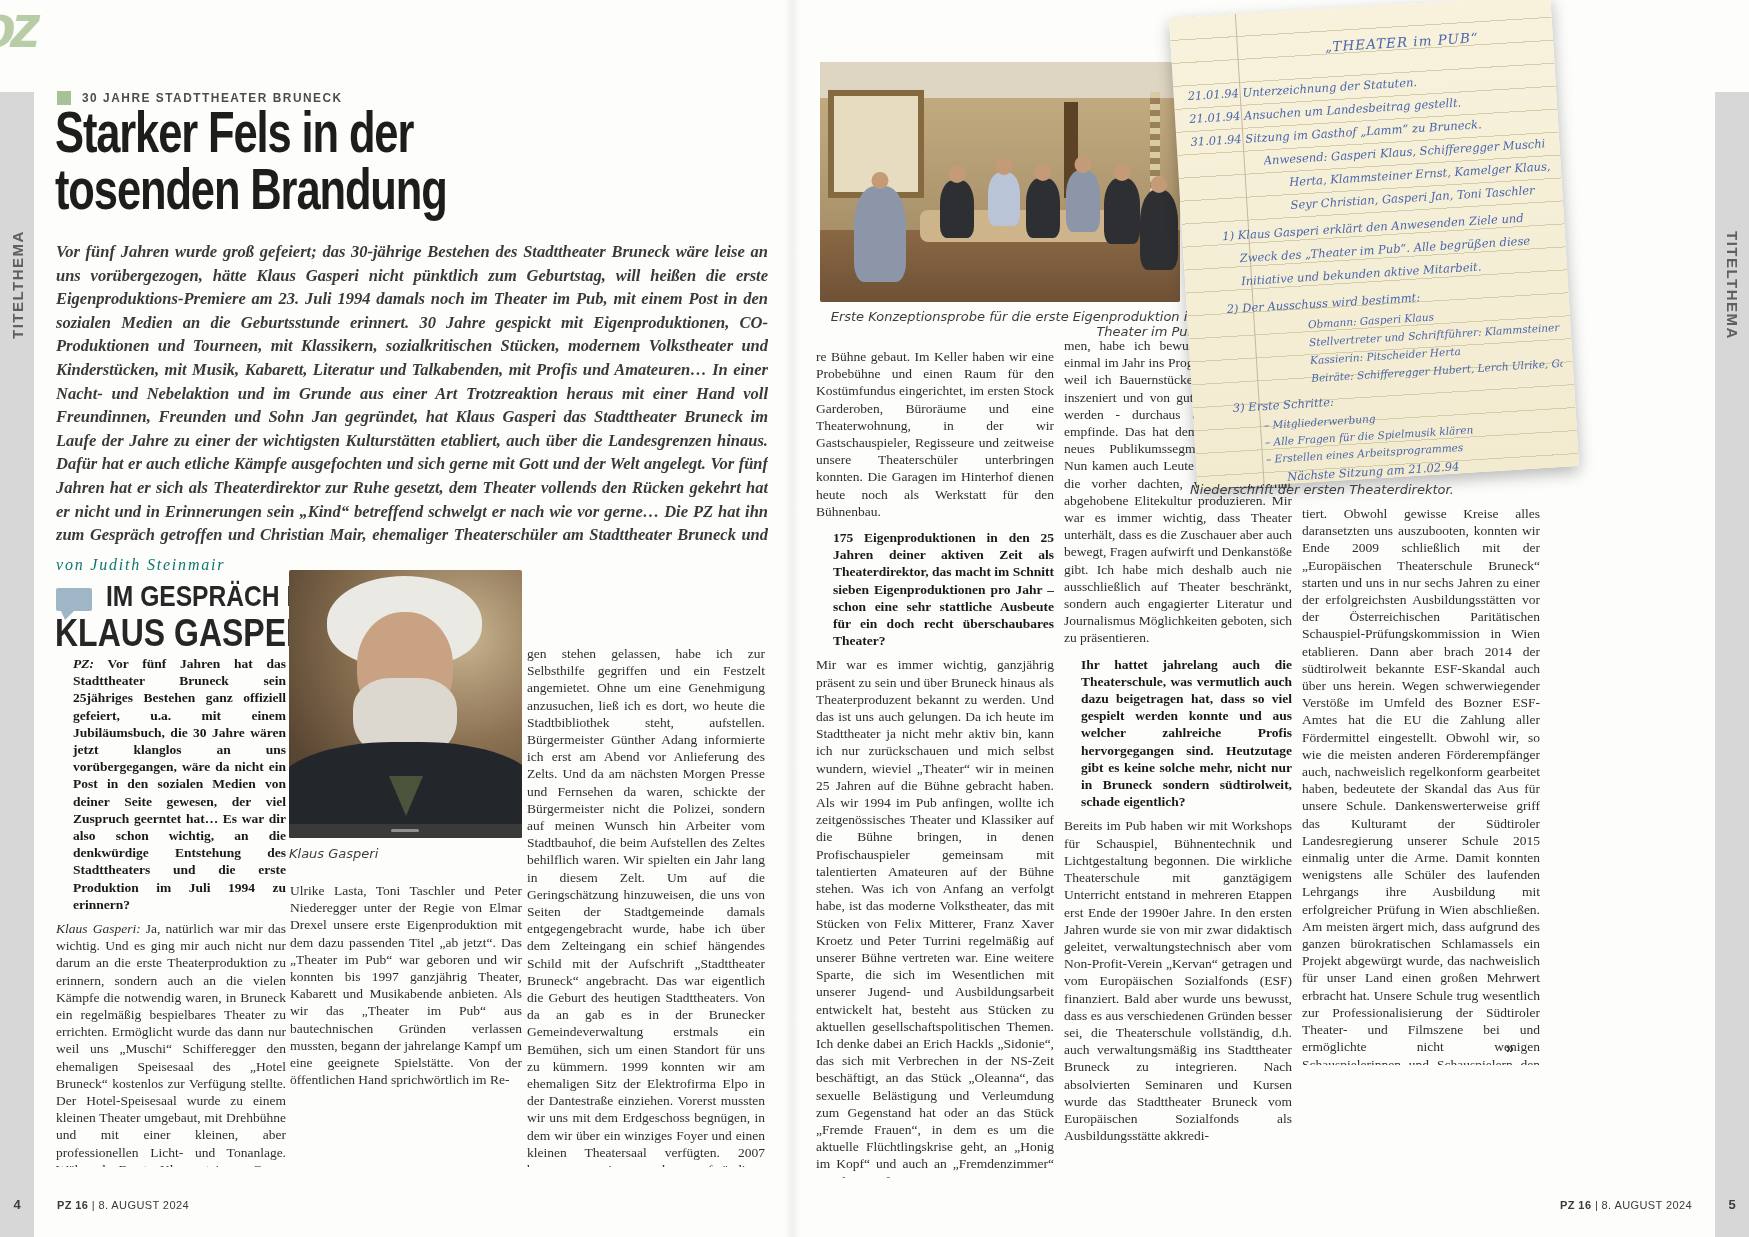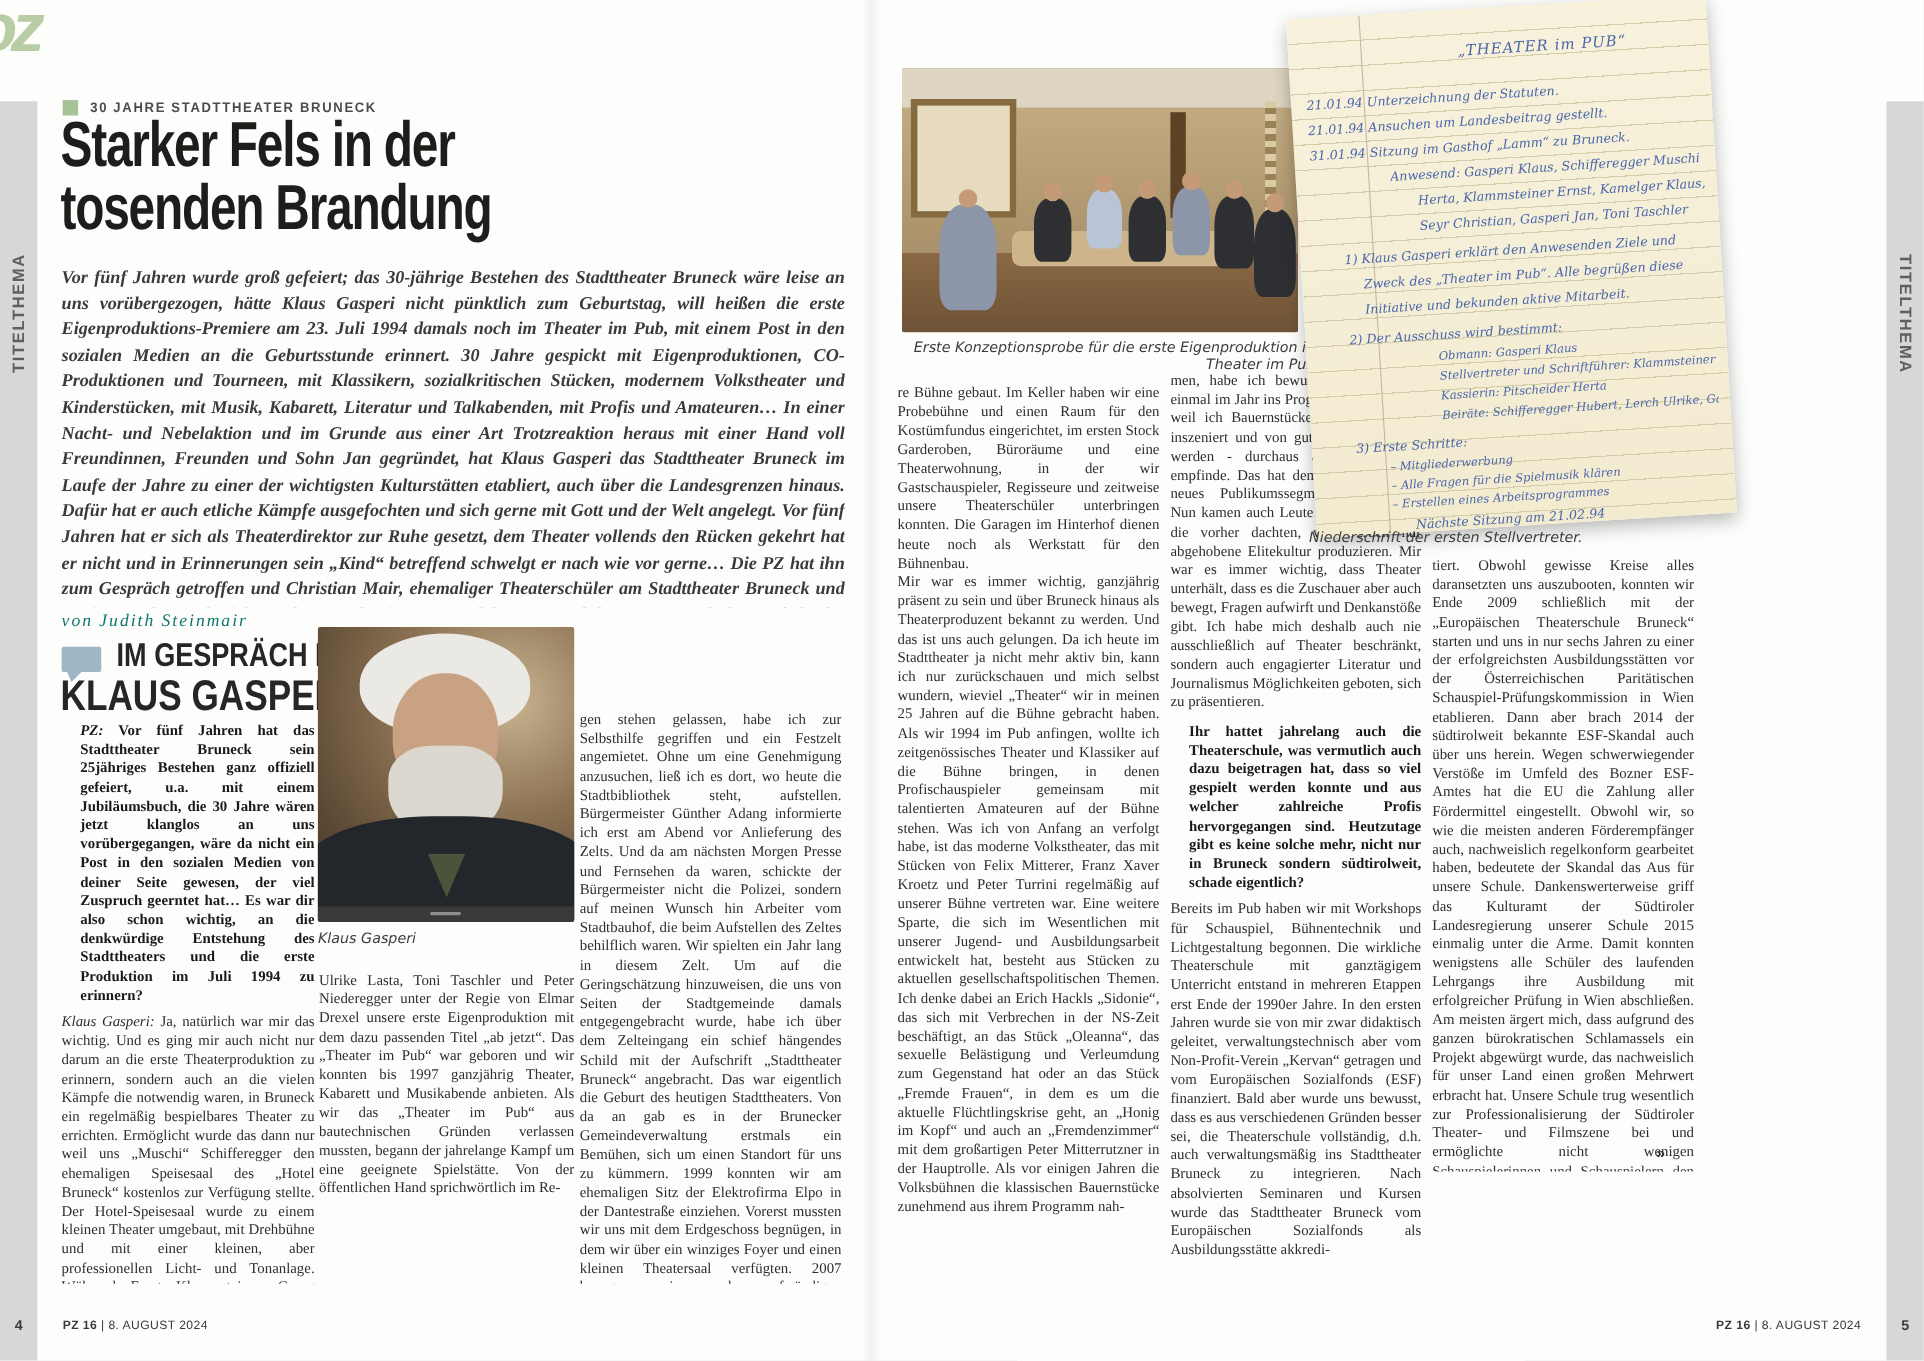--- a/index.html
+++ b/index.html
@@ -167,20 +167,21 @@
       </div>
     <div class="gp-person" style="left:320px;top:128px;width:38px;height:80px;">
         <div class="bd"></div>
         <div class="hd"></div>
       </div>
   </div>
   <div class="caption" style="left:820px;top:309px;width:380px;">Erste Konzeptionsprobe für die erste Eigenproduktion im Theater im Pub.</div>
 
   <div class="col" style="left:816px;top:337px;width:238px;height:830px;margin-top:11px;">
     <div>re Bühne gebaut. Im Keller haben wir eine Probebühne und einen Raum für den Kostümfundus eingerichtet, im ersten Stock Garderoben, Büroräume und eine Theaterwohnung, in der wir Gastschauspieler, Regisseure und zeitweise unsere Theaterschüler unterbringen konnten. Die Garagen im Hinterhof dienen heute noch als Werkstatt für den Bühnenbau.</div>
+    <div class="q">175 Eigenproduktionen in den 25 Jahren deiner aktiven Zeit als Theaterdirektor, das macht im Schnitt sieben Eigenproduktionen pro Jahr – schon eine sehr stattliche Ausbeute für ein doch recht überschaubares Theater?</div>
     <div>Mir war es immer wichtig, ganzjährig präsent zu sein und über Bruneck hinaus als Theaterproduzent bekannt zu werden. Und das ist uns auch gelungen. Da ich heute im Stadttheater ja nicht mehr aktiv bin, kann ich nur zurückschauen und mich selbst wundern, wieviel „Theater“ wir in meinen 25 Jahren auf die Bühne gebracht haben. Als wir 1994 im Pub anfingen, wollte ich zeitgenössisches Theater und Klassiker auf die Bühne bringen, in denen Profischauspieler gemeinsam mit talentierten Amateuren auf der Bühne stehen. Was ich von Anfang an verfolgt habe, ist das moderne Volkstheater, das mit Stücken von Felix Mitterer, Franz Xaver Kroetz und Peter Turrini regelmäßig auf unserer Bühne vertreten war. Eine weitere Sparte, die sich im Wesentlichen mit unserer Jugend- und Ausbildungsarbeit entwickelt hat, besteht aus Stücken zu aktuellen gesellschaftspolitischen Themen. Ich denke dabei an Erich Hackls „Sidonie“, das sich mit Verbrechen in der NS-Zeit beschäftigt, an das Stück „Oleanna“, das sexuelle Belästigung und Verleumdung zum Gegenstand hat oder an das Stück „Fremde Frauen“, in dem es um die aktuelle Flüchtlingskrise geht, an „Honig im Kopf“ und auch an „Fremdenzimmer“ mit dem großartigen Peter Mitterrutzner in der Hauptrolle. Als vor einigen Jahren die Volksbühnen die klassischen Bauernstücke zunehmend aus ihrem Programm nah-</div>
   </div>
 
   <div class="col" style="left:1064px;top:337px;width:228px;height:830px;">
     <div>men, habe ich bewusst solche Stücke einmal im Jahr ins Programm genommen, weil ich Bauernstücke – wenn sie gut inszeniert und von guten Laien gespielt werden - durchaus als Bereicherung empfinde. Das hat dem Stadttheater ein neues Publikumssegment erschlossen. Nun kamen auch Leute in unser Theater, die vorher dachten, wir würden nur abgehobene Elitekultur produzieren. Mir war es immer wichtig, dass Theater unterhält, dass es die Zuschauer aber auch bewegt, Fragen aufwirft und Denkanstöße gibt. Ich habe mich deshalb auch nie ausschließlich auf Theater beschränkt, sondern auch engagierter Literatur und Journalismus Möglichkeiten geboten, sich zu präsentieren.</div>
     <div class="q">Ihr hattet jahrelang auch die Theaterschule, was vermutlich auch dazu beigetragen hat, dass so viel gespielt werden konnte und aus welcher zahlreiche Profis hervorgegangen sind. Heutzutage gibt es keine solche mehr, nicht nur in Bruneck sondern südtirolweit, schade eigentlich?</div>
     <div>Bereits im Pub haben wir mit Workshops für Schauspiel, Bühnentechnik und Lichtgestaltung begonnen. Die wirkliche Theaterschule mit ganztägigem Unterricht entstand in mehreren Etappen erst Ende der 1990er Jahre. In den ersten Jahren wurde sie von mir zwar didaktisch geleitet, verwaltungstechnisch aber vom Non-Profit-Verein „Kervan“ getragen und vom Europäischen Sozialfonds (ESF) finanziert. Bald aber wurde uns bewusst, dass es aus verschiedenen Gründen besser sei, die Theaterschule vollständig, d.h. auch verwaltungsmäßig ins Stadttheater Bruneck zu integrieren. Nach absolvierten Seminaren und Kursen wurde das Stadttheater Bruneck vom Europäischen Sozialfonds als Ausbildungsstätte akkredi-</div>
   </div>
 
   <div class="note">
@@ -200,21 +201,21 @@
     <div class="nl" style="top:308px;left:120px;font-size:10.5px;">Obmann: Gasperi Klaus</div>
     <div class="nl" style="top:326px;left:120px;font-size:10.5px;">Stellvertreter und Schriftführer: Klammsteiner Ernst</div>
     <div class="nl" style="top:344px;left:120px;font-size:10.5px;">Kassierin: Pitscheider Herta</div>
     <div class="nl" style="top:362px;left:120px;font-size:10.5px;">Beiräte: Schifferegger Hubert, Lerch Ulrike, Gasperi Jan</div>
     <div class="nl" style="top:386px;left:40px;">3) Erste Schritte:</div>
     <div class="nl" style="top:406px;left:70px;font-size:10.5px;">– Mitgliederwerbung</div>
     <div class="nl" style="top:423px;left:70px;font-size:10.5px;">– Alle Fragen für die Spielmusik klären</div>
     <div class="nl" style="top:440px;left:70px;font-size:10.5px;">– Erstellen eines Arbeitsprogrammes</div>
     <div class="nl" style="top:458px;left:90px;">Nächste Sitzung am 21.02.94</div>
   </div>
-  <div class="caption" style="left:1190px;top:482px;">Niederschrift der ersten Stellvertreter.</div>
+  <div class="caption" style="left:1190px;top:482px;">Niederschrift der ersten Theaterdirektor.</div>
 
   <div class="col" style="left:1302px;top:505px;width:238px;height:560px;">tiert. Obwohl gewisse Kreise alles daransetzten uns auszubooten, konnten wir Ende 2009 schließlich mit der „Europäischen Theaterschule Bruneck“ starten und uns in nur sechs Jahren zu einer der erfolgreichsten Ausbildungsstätten vor der Österreichischen Paritätischen Schauspiel-Prüfungskommission in Wien etablieren. Dann aber brach 2014 der südtirolweit bekannte ESF-Skandal auch über uns herein. Wegen schwerwiegender Verstöße im Umfeld des Bozner ESF-Amtes hat die EU die Zahlung aller Fördermittel eingestellt. Obwohl wir, so wie die meisten anderen Förderempfänger auch, nachweislich regelkonform gearbeitet haben, bedeutete der Skandal das Aus für unsere Schule. Dankenswerterweise griff das Kulturamt der Südtiroler Landesregierung unserer Schule 2015 einmalig unter die Arme. Damit konnten wenigstens alle Schüler des laufenden Lehrgangs ihre Ausbildung mit erfolgreicher Prüfung in Wien abschließen. Am meisten ärgert mich, dass aufgrund des ganzen bürokratischen Schlamassels ein Projekt abgewürgt wurde, das nachweislich für unser Land einen großen Mehrwert erbracht hat. Unsere Schule trug wesentlich zur Professionalisierung der Südtiroler Theater- und Filmszene bei und ermöglichte nicht wenigen Schauspielerinnen und Schauspielern den Einstieg in ihren Beruf. Am meisten aber freut mich, dass sei es in den Südtiroler Städtetheater wie bei den Südtiroler Freilichtspielen, aber auch an renommierten Theatern in Österreich und Deutschland, Absolventen unserer Theaterschule immer wieder mitmischen.</div>
   <div class="cont-mark">»</div>
 
   <div class="footer fl"><span class="b">PZ 16</span> <span>| 8. AUGUST 2024</span></div>
   <div class="footer fr"><span class="b">PZ 16</span> <span>| 8. AUGUST 2024</span></div>
   <div class="pagenum left">4</div>
   <div class="pagenum right">5</div>
 
 </div>

